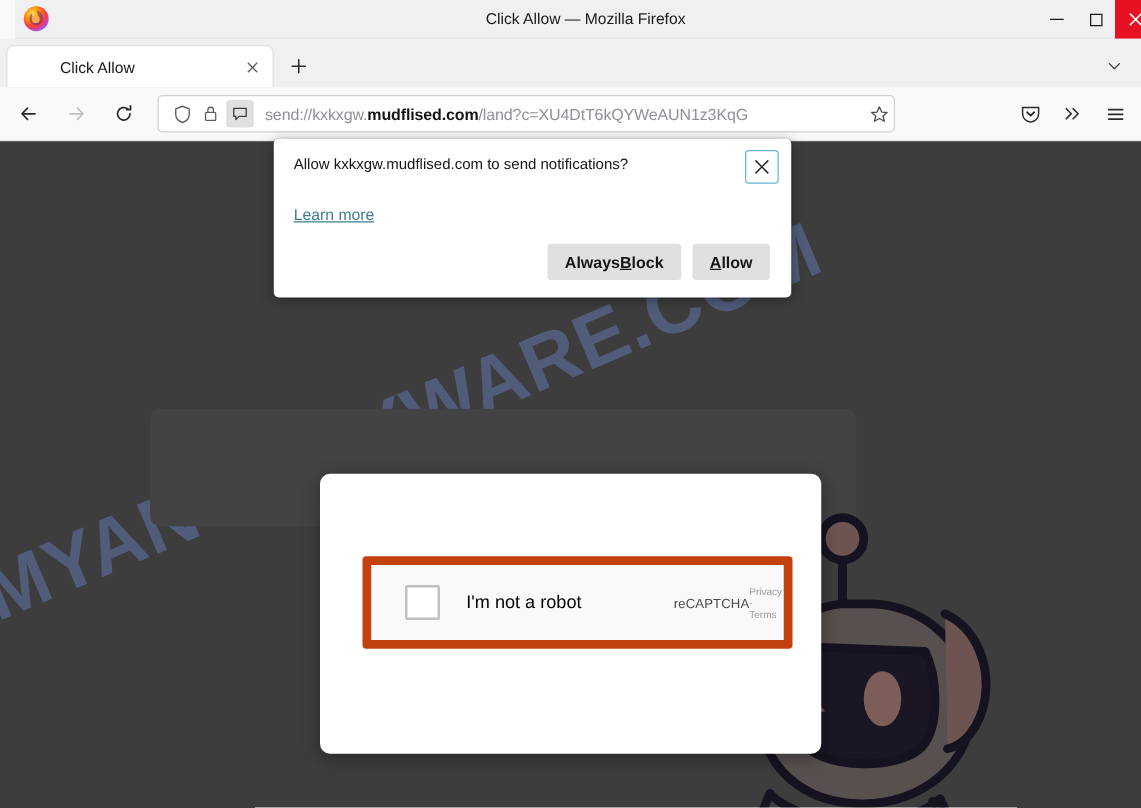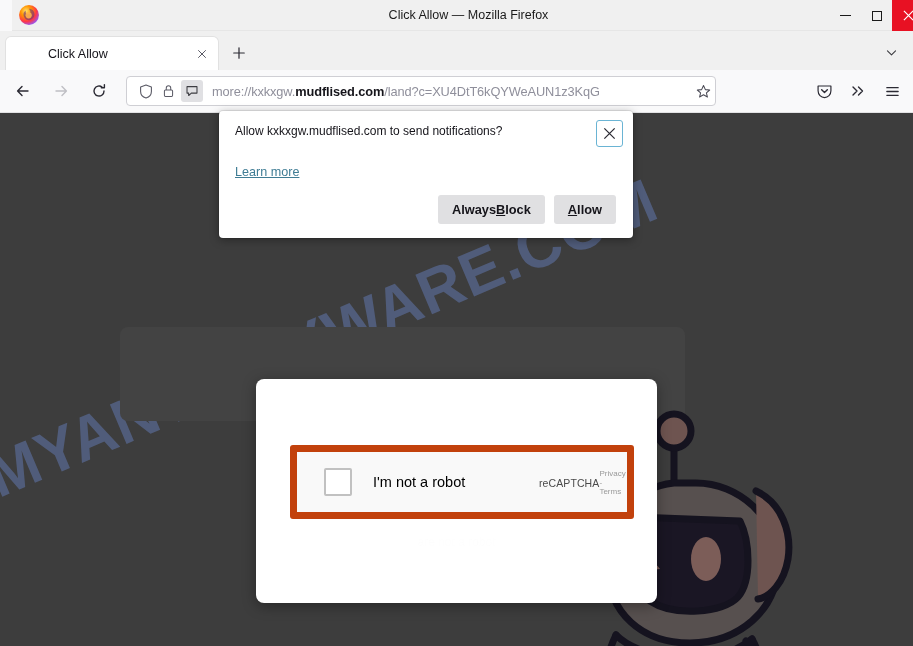--- a/index.html
+++ b/index.html
@@ -274,21 +274,21 @@
             <rect x="2.6" y="6.3" width="8.8" height="7" rx="1.1" stroke="#5b5b66" stroke-width="1.1" fill="none"></rect>
             <path d="M4.6 6.3 V4.3 A2.4 2.4 0 0 1 9.4 4.3 V6.3" stroke="#5b5b66" stroke-width="1.1" fill="none"></path>
           </svg>
         </span>
         <span class="ui-icon perm">
           <svg width="14" height="14" viewBox="0 0 16 16">
             <path d="M2.3 3 H13.7 V10.4 H7.2 L4.2 13.2 V10.4 H2.3 Z" stroke="#3c3c42" stroke-width="1.2" fill="none" stroke-linejoin="round"></path>
           </svg>
         </span>
       </div>
-      <div class="url-text"><span>more://</span><span>kxkxgw.</span><span class="host">mudflised.com</span><span>/land?c=XU4DtT6kQYWeAUN1z3KqG</span></div>
+      <div class="url-text"><span>send://</span><span>kxkxgw.</span><span class="host">mudflised.com</span><span>/land?c=XU4DtT6kQYWeAUN1z3KqG</span></div>
       <div class="star">
         <svg width="15" height="15" viewBox="0 0 16 16">
           <path d="M8 1.6 L10 6 L14.6 6.4 L11.1 9.4 L12.2 13.9 L8 11.5 L3.8 13.9 L4.9 9.4 L1.4 6.4 L6 6 Z" stroke="#4a4a55" stroke-width="1.1" fill="none" stroke-linejoin="round"></path>
         </svg>
       </div>
     </div>
 
     <div class="tb-right">
       <div class="tb-icon">
         <svg width="17" height="17" viewBox="0 0 18 18">

